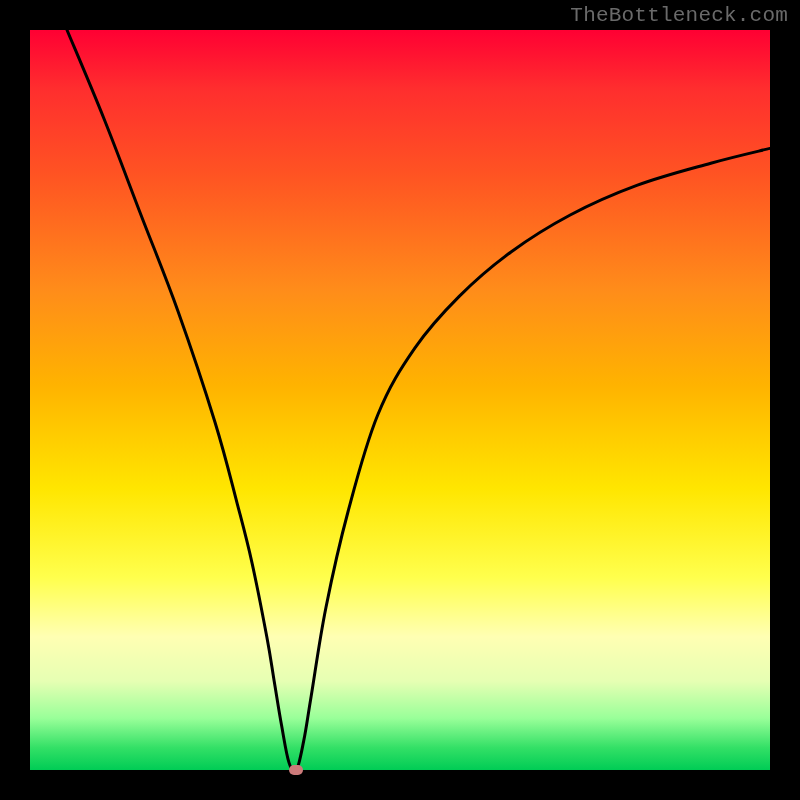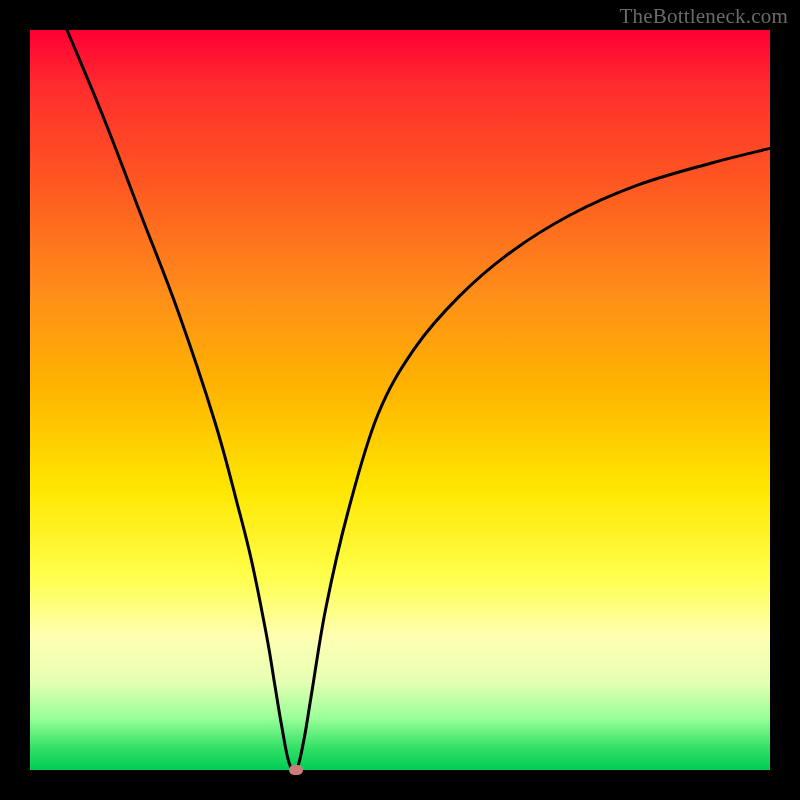--- a/index.html
+++ b/index.html
@@ -36,21 +36,21 @@
     width: 14px;
     height: 10px;
     background: #cc7a7a;
     border-radius: 5px;
     transform: translate(-50%, -50%);
   }
   .attribution {
     position: absolute;
     top: 4px;
     right: 12px;
-    font-family: Liberation Serif, serif;
+    font-family: Liberation Mono, monospace;
     font-size: 21px;
     color: #6a6a6a;
     letter-spacing: 0.2px;
   }
   svg.curve {
     position: absolute;
     left: 0;
     top: 0;
     width: 740px;
     height: 740px;

